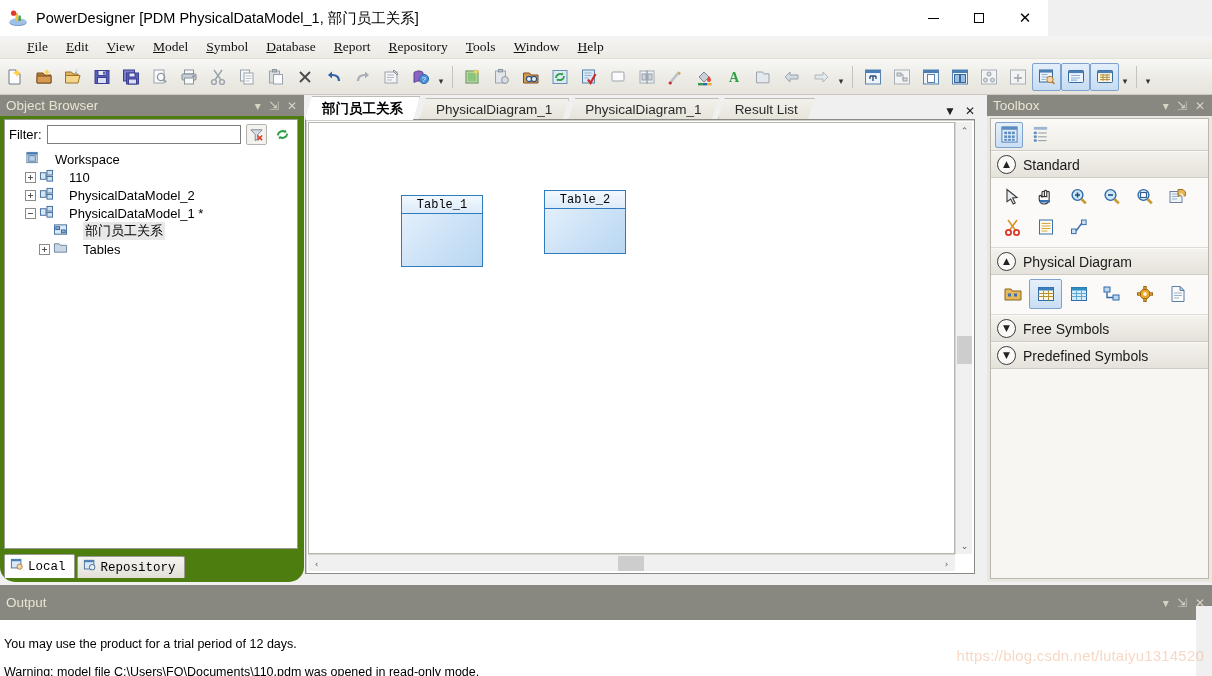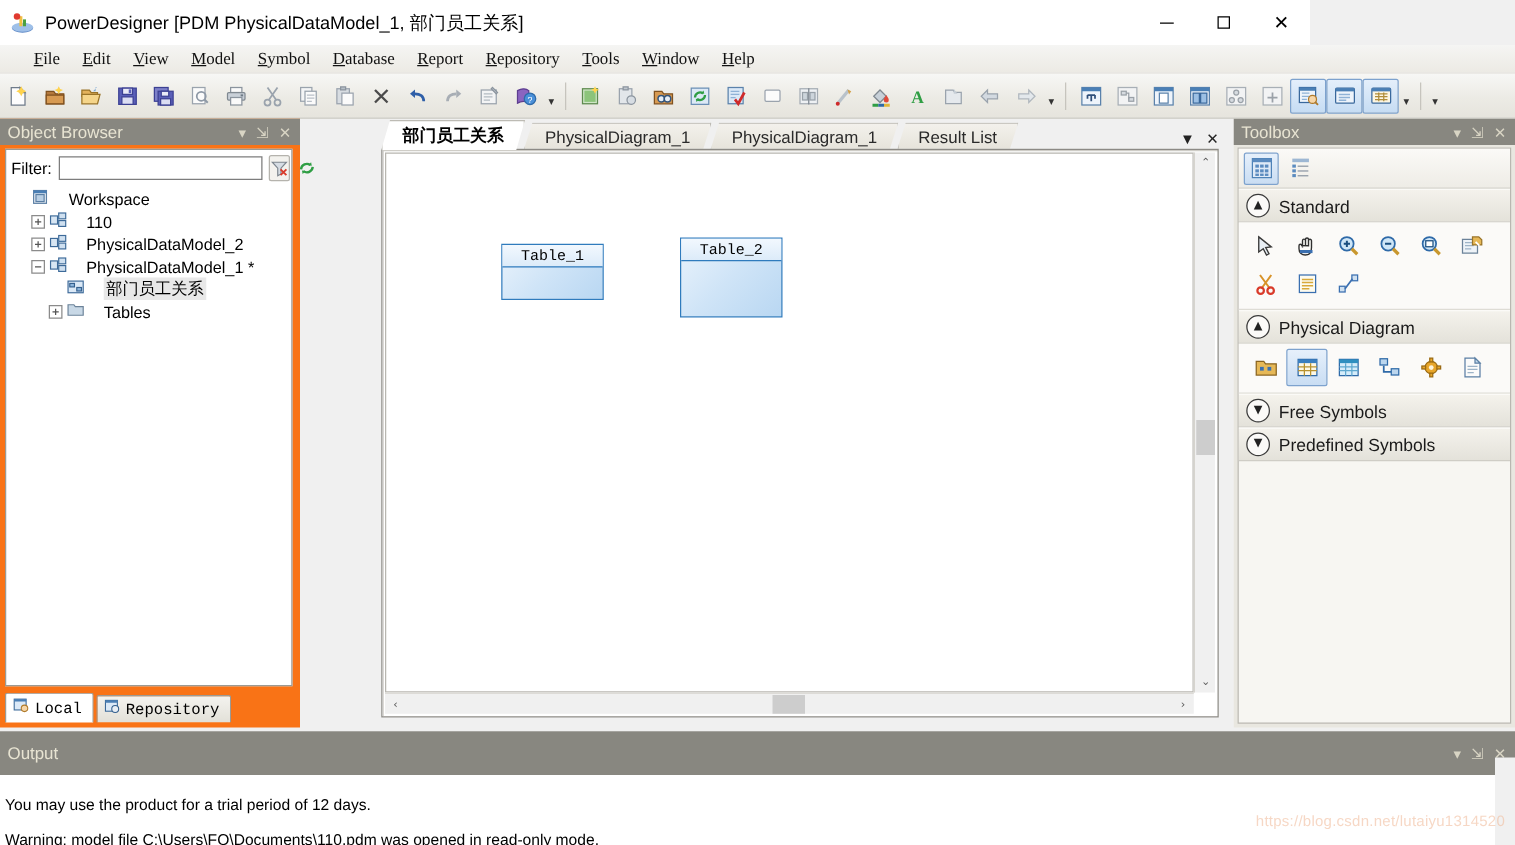--- a/index.html
+++ b/index.html
@@ -65,22 +65,23 @@
     width: 12px; height: 28px; display: flex; align-items: flex-end; justify-content: center;
     padding-bottom: 5px;
   }
   .tb-chev span { font-size: 9px; color: #333; line-height: 1; }
 
   
   .ic { width: 18px; height: 18px; position: relative; display: block; }
 
   
   .dock-left {
-    position: absolute; left: 0; top: 95px; width: 240px; height: 487px;
-    background: #f97316;
+    position: absolute; left: 0; top: 95px; width: 304px; height: 487px;
+    background: #4d7c0f;
+    border-radius: 15px;
   }
   .dock-head {
     height: 21px; background: #888780; display: flex; align-items: center;
     padding-left: 6px; color: #e8e4d2; font-size: 13.5px;
   }
   .dock-head .ctrls { margin-left: auto; display: flex; align-items: center; gap: 8px; padding-right: 7px; }
   .dock-head .ctrls span { font-size: 12px; color: #d9d5c4; line-height: 1; }
   .dock-body {
     position: absolute; left: 4px; top: 24px; right: 6px; bottom: 33px;
     background: #fff; border: 1px solid #9b9a94;
@@ -236,21 +237,21 @@
     height: 35px; background: #888780; display: flex; align-items: center;
     padding-left: 6px; color: #e8e4d2; font-size: 13.5px;
   }
   .out-head .ctrls { margin-left: auto; display: flex; align-items: center; gap: 8px; padding-right: 7px; }
   .out-head .ctrls span { font-size: 12px; color: #d9d5c4; line-height: 1; }
   .out-lines { padding: 10px 4px 0 4px; }
   .out-line { font-size: 12.5px; color: #000; line-height: 28px; white-space: nowrap; }
 
   .watermark {
     position: absolute; right: 8px; bottom: 12px;
-    font-size: 12px; color: #f0b896; opacity: .55; letter-spacing: .2px;
+    font-size: 15px; color: #f0b896; opacity: .55; letter-spacing: .2px;
     font-family: "Liberation Sans", sans-serif; pointer-events: none;
   }
   .out-sb {
     position: absolute; right: 0; top: 21px; width: 16px; bottom: 0; background: #f0f0f0;
   }
 </style>
 </head>
 <body>
 
 <div id="app">
@@ -714,21 +715,21 @@
       <div class="dtab">PhysicalDiagram_1</div>
       <div class="dtab">Result List</div>
       <div class="tctrls">
         <span>▼</span>
         <span>✕</span>
       </div>
     </div>
 
     <div class="canvas-frame">
       <div class="canvas-inner">
-        <div class="tbl" style="left:92px; top:72px; width:82px; height:45px;">
+        <div class="tbl" style="left:92px; top:72px; width:82px; height:72px;">
           <div class="tbl-title">Table_1</div>
         </div>
         <div class="tbl" style="left:235px; top:67px; width:82px; height:64px;">
           <div class="tbl-title">Table_2</div>
         </div>
       </div>
 
       <div class="vscroll">
         <div class="sc-arrow" style="top:0;left:0;">⌃</div>
         <div class="sc-thumb" style="left:1px; top:214px; width:15px; height:28px;"></div>

